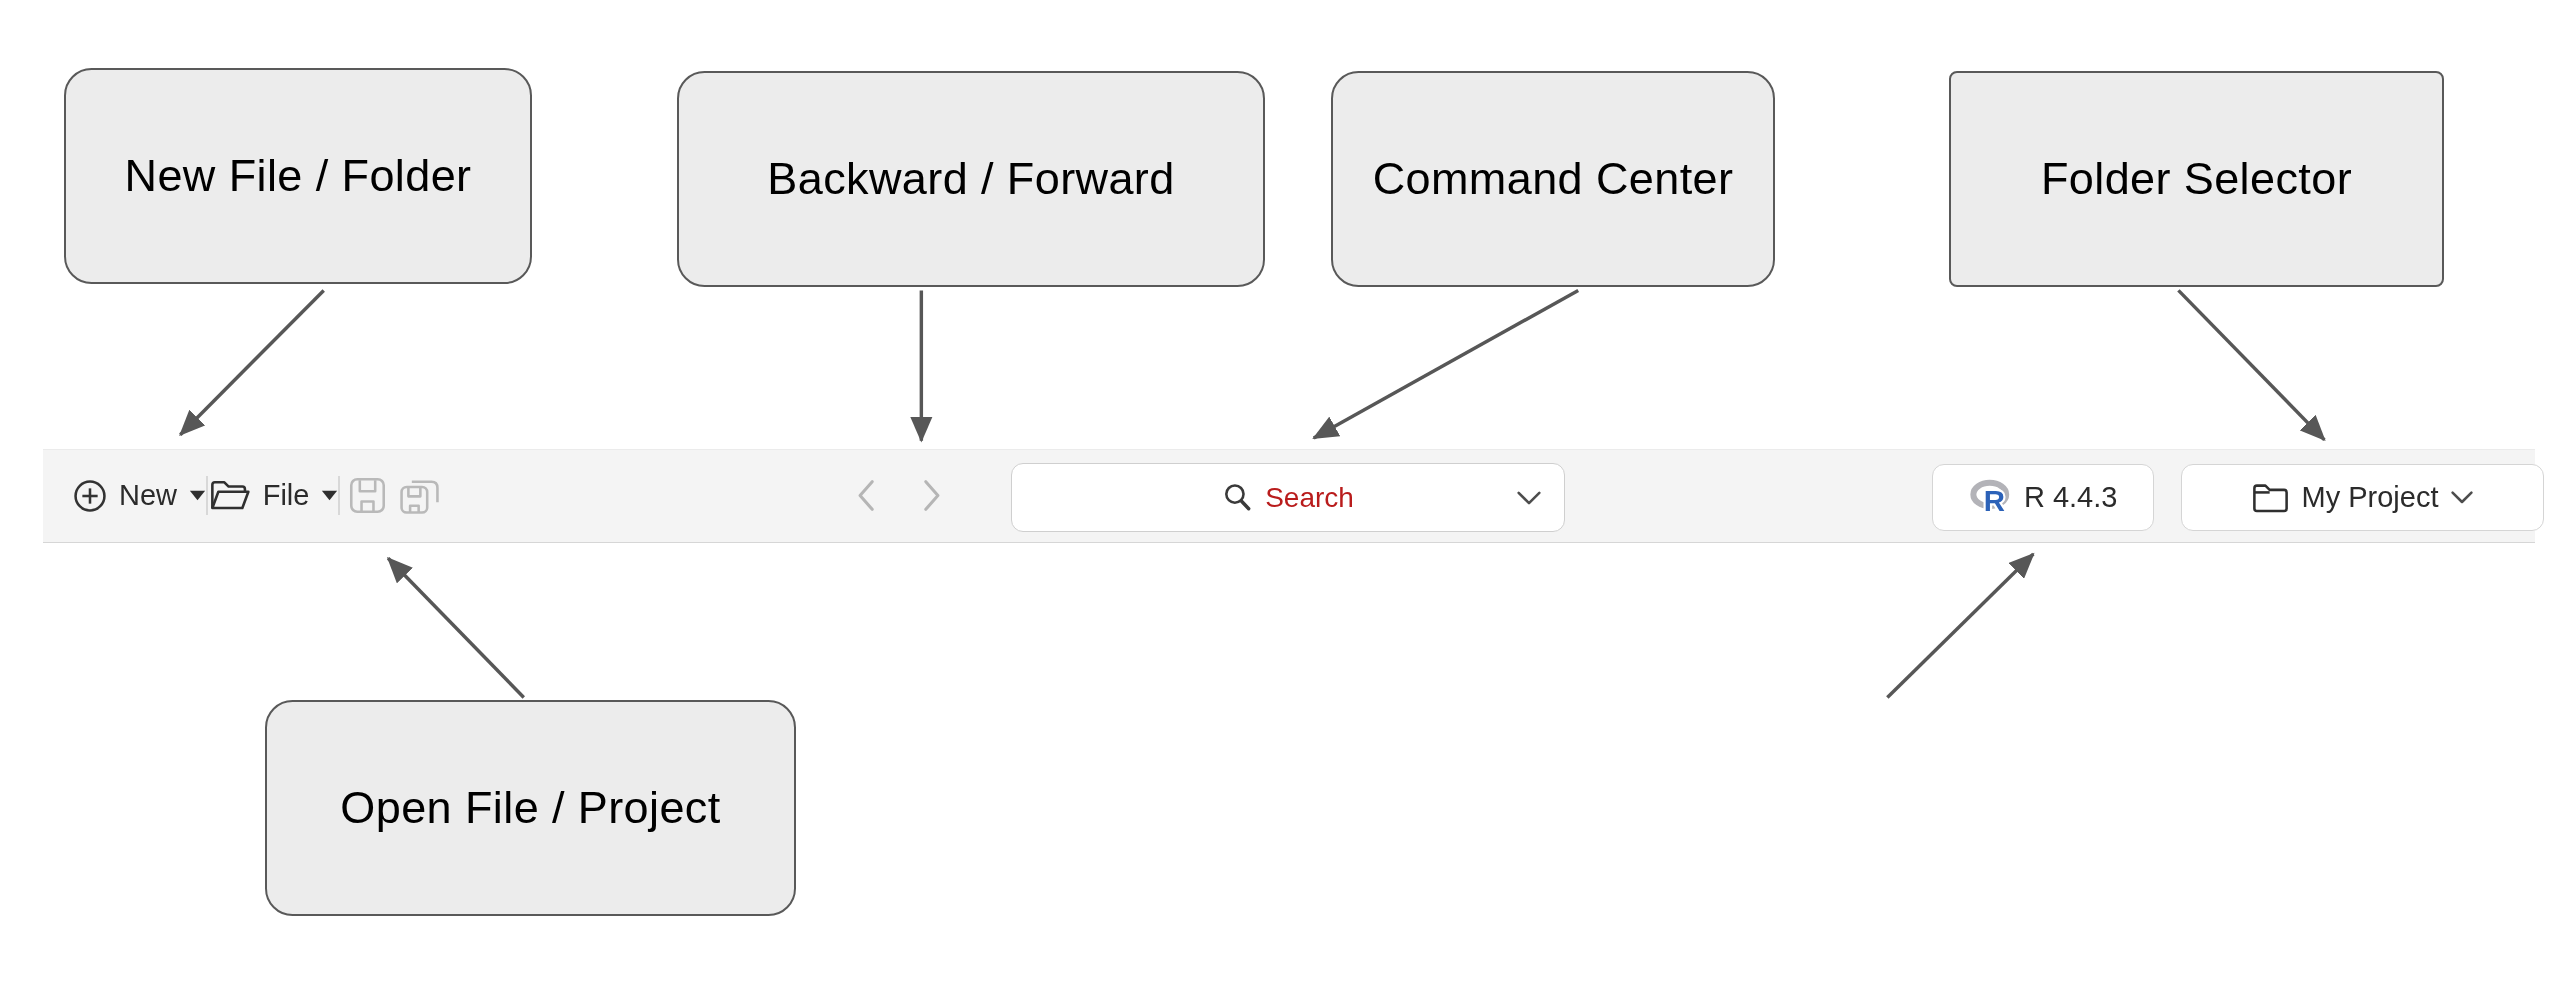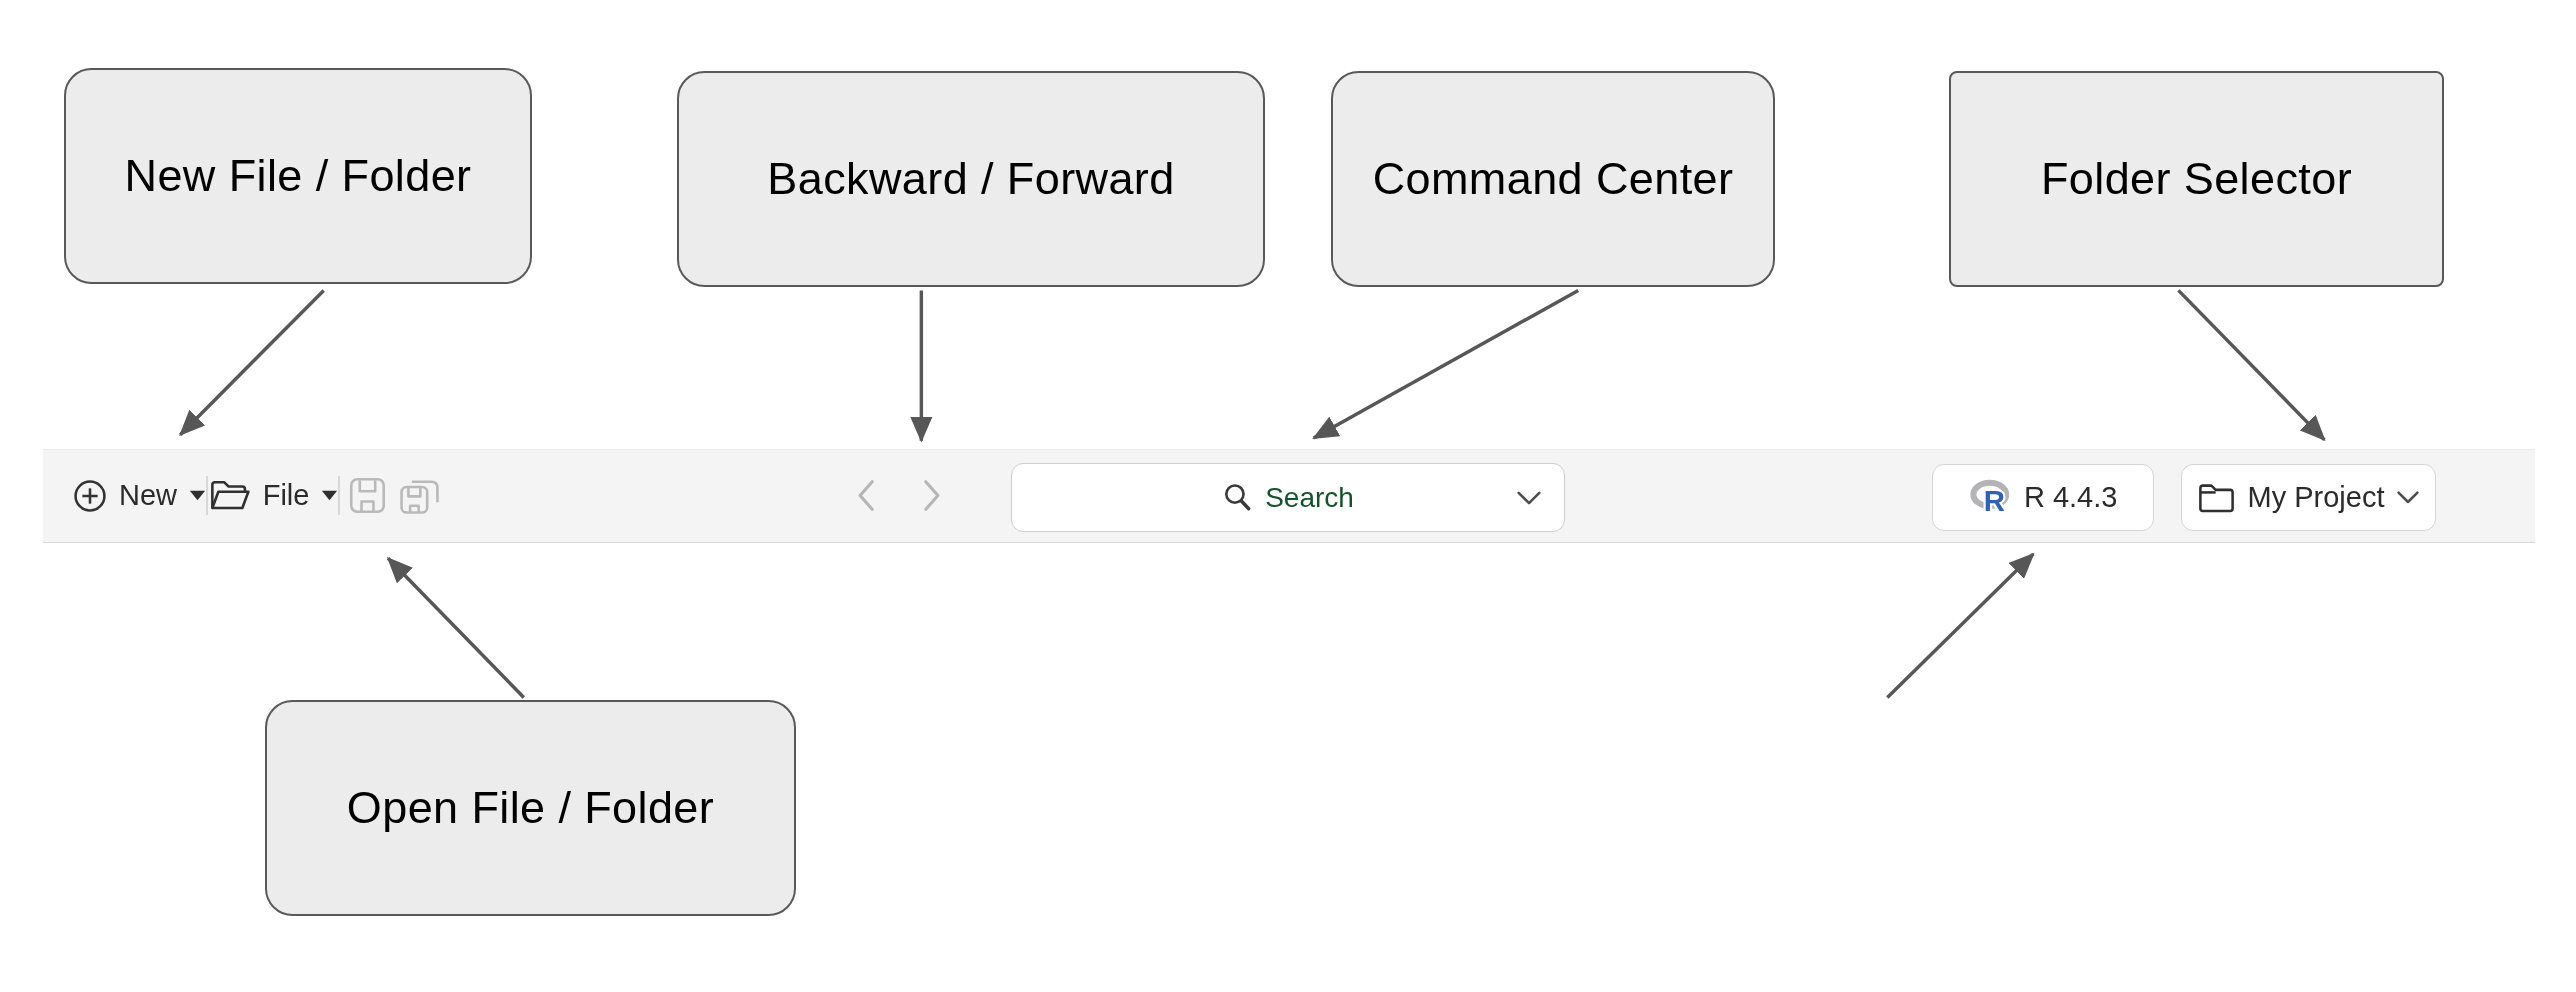--- a/index.html
+++ b/index.html
@@ -32,30 +32,30 @@
   .tb-btn { display:flex; align-items:center; cursor:default; color:#2b2b2b; font-size:29px; }
   .tb-sep { width:1.7px; height:39px; background:#d8d8d8; }
   .lbl { white-space:nowrap; }
 
   #grp-left   { left:30px; }
   #grp-nav    { left:811px; gap:38px; }
   #search-box {
     position:absolute; left:968px; top:13px; width:554px; height:69px;
     background:#ffffff; border:1.7px solid #cfcfcf; border-radius:12px;
     display:flex; align-items:center; justify-content:center; gap:12px;
-    color:#14532d; font-size:28px;
+    color:#b91c1c; font-size:28px;
   }
   #search-chevron { position:absolute; right:22px; top:50%; transform:translateY(-50%); display:flex; }
   .pill {
     background:#ffffff; border:1.7px solid #d5d5d5; border-radius:12px;
     display:flex; align-items:center; justify-content:center;
     color:#2b2b2b; font-size:29px; position:absolute; top:13.7px; height:67px;
   }
   #interp-btn  { left:1889px; width:222px; gap:10.3px; }
-  #project-btn { left:2138px; width:255px; gap:12px; }
+  #project-btn { left:2138px; width:363px; gap:12px; }
 
   .icon { display:flex; align-items:center; justify-content:center; flex:none; }
   .disabled-icon { color:#b9b9b9; }
 </style>
 </head>
 <body>
 
 <div id="stage">
 
   <svg id="arrows" viewBox="0 0 3000 1156">
@@ -78,21 +78,21 @@
   <div class="callout" id="box-back">
       <span>Backward / Forward</span>
     </div>
   <div class="callout" id="box-cmd">
       <span>Command Center</span>
     </div>
   <div class="callout" id="box-folder">
       <span>Folder Selector</span>
     </div>
   <div class="callout" id="box-open">
-      <span>Open File / Folder</span>
+      <span>Open File / Project</span>
     </div>
 
   <div id="toolbar">
 
     <div class="tb-abs" id="grp-left">
       <div class="tb-btn">
         <span class="icon" style="margin-right:12px;">
           <svg width="34" height="34" viewBox="0 0 40 40">
             <circle cx="20" cy="20" r="17" fill="none" stroke="#333333" stroke-width="3"></circle>
             <line x1="20" y1="11" x2="20" y2="29" stroke="#333333" stroke-width="3"></line>

